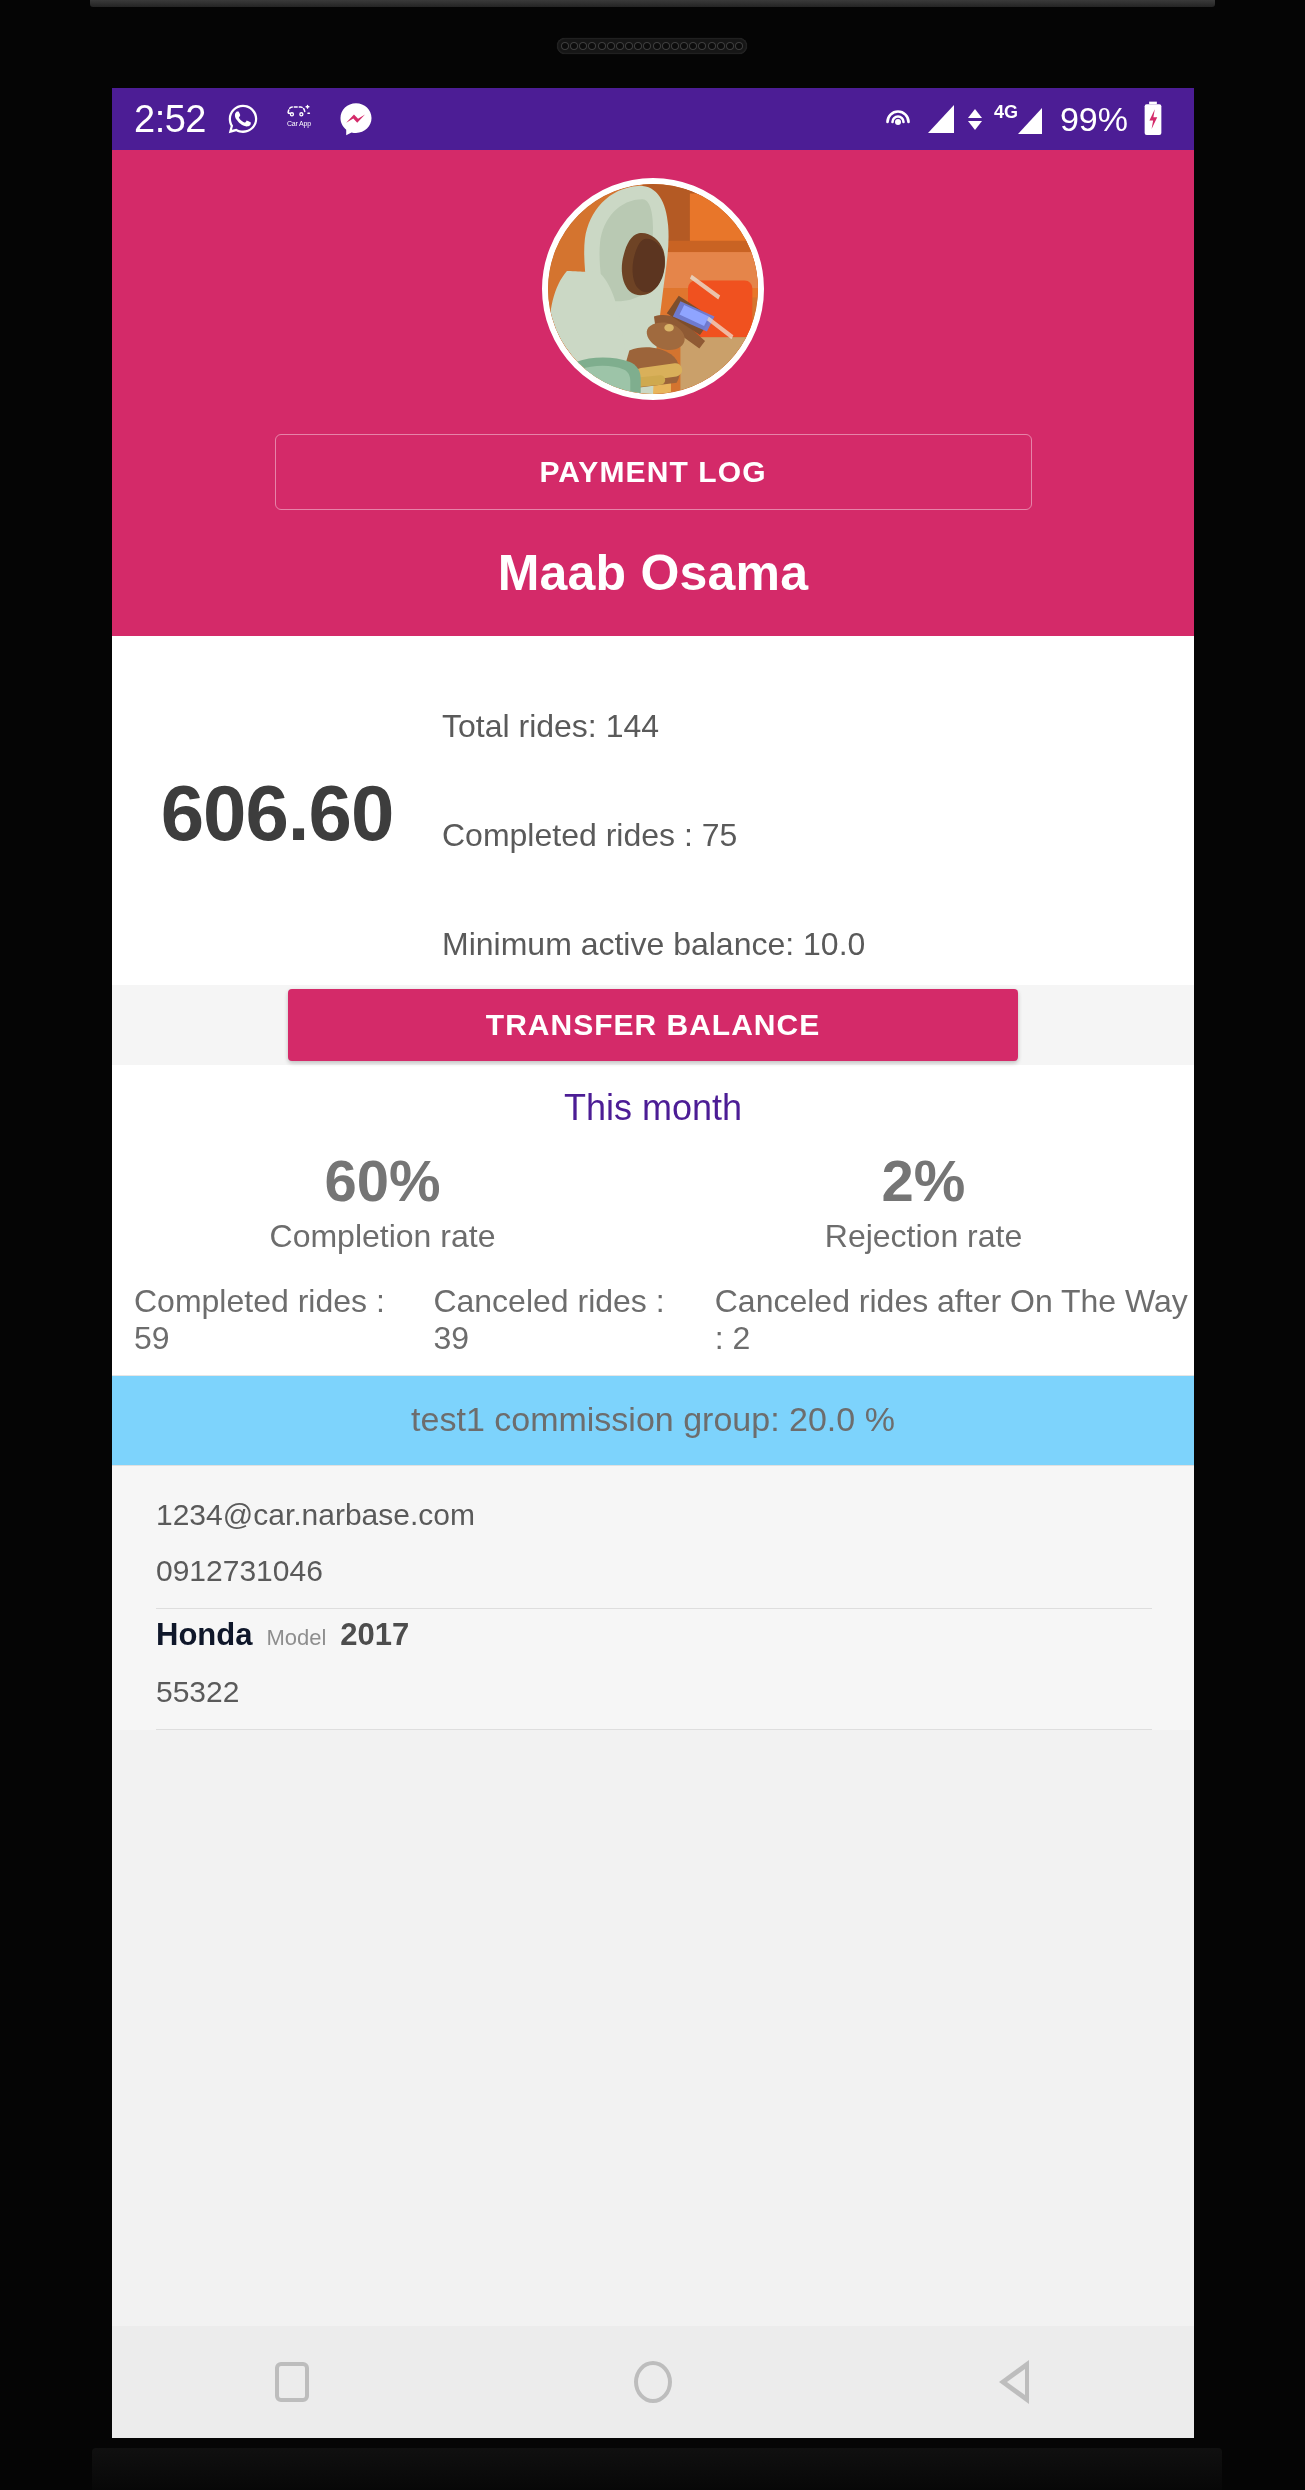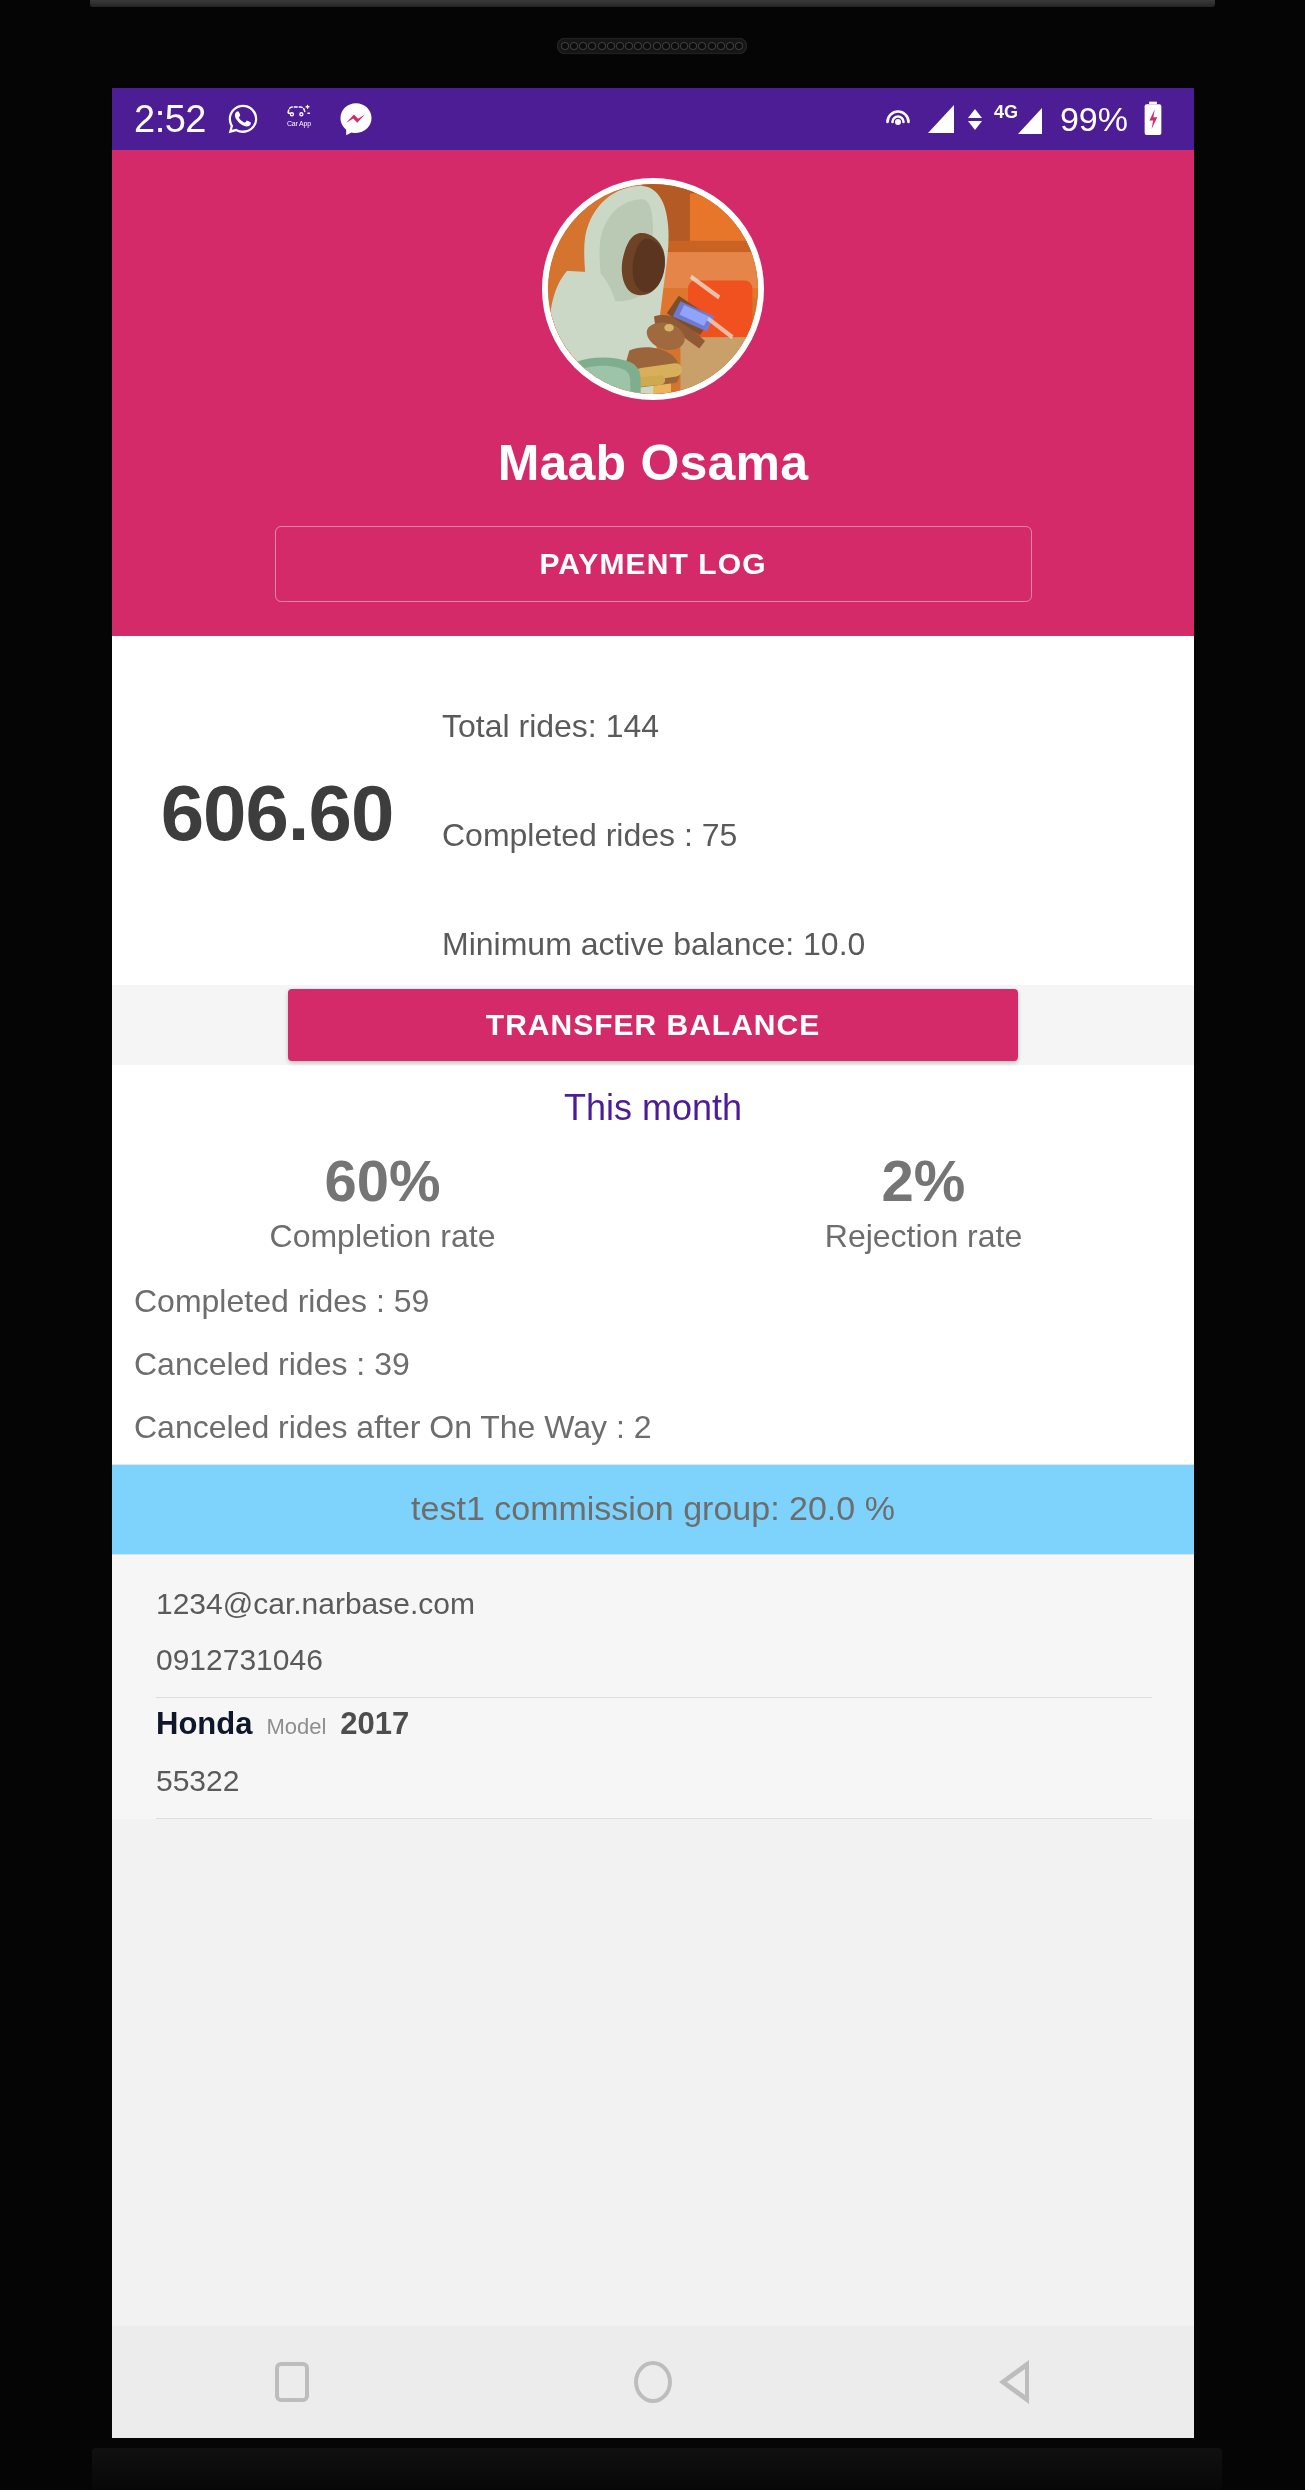--- a/index.html
+++ b/index.html
@@ -148,21 +148,21 @@
 
   
   #month-section { background: #ffffff; padding: 22px 0 18px 0; }
   #month-title {
     text-align: center; font-size: 36px; color: #4c1d95; margin-bottom: 22px;
   }
   #rates-row { display: flex; }
   .rate-col { flex: 1; text-align: center; }
   .rate-value { font-size: 58px; font-weight: 700; color: #757575; line-height: 1.05; }
   .rate-label { font-size: 32px; color: #6d6d6d; margin-top: 6px; }
-  #month-stats { margin-top: 28px; padding-left: 22px; display: flex; flex-direction: column; gap: 26px; }
+  #month-stats { margin-top: 28px; padding-left: 22px; display: flex; flex-direction: row; gap: 26px; }
   #month-stats .stat-line { font-size: 32px; color: #6d6d6d; }
 
   
   #commission-band {
     background: #7dd3fc;
     border-top: 1px solid #e6e6e6; border-bottom: 1px solid #e0e0e0;
     padding: 24px 0 26px 0;
     text-align: center;
   }
   #commission-text { font-size: 34px; color: #6d6d6d; }
@@ -332,23 +332,23 @@
             <rect x="92" y="192" width="50" height="14" rx="7" fill="#d9b05a" transform="rotate(-8 117 199)"></rect>
             <rect x="78" y="204" width="46" height="10" rx="5" fill="#cfa94f" transform="rotate(-6 101 209)"></rect>
             <path d="M30 188c16-6 40-6 56 0 8 3 12 10 12 18v16H22v-18c0-7 2-13 8-16z" fill="#7fae8e"></path>
             <path d="M34 196c14-5 34-5 46 0 5 2 7 7 7 12v14H28v-14c0-5 2-10 6-12z" fill="#9dc4a8"></path>
             <path d="M152 96l30 22-2 4-30-22 2-4z" fill="#e8ded0" opacity="0.8"></path>
             <path d="M170 140l26 20-2 4-26-20 2-4z" fill="#efe6d8" opacity="0.7"></path>
           </g>
         </svg>
       </div>
 
+      <div id="payment-log-button">PAYMENT LOG</div>
+
       <div id="driver-name">Maab Osama</div>
-
-      <div id="payment-log-button">PAYMENT LOG</div>
     </div>
 
     <div id="balance-section">
       <div id="balance-amount">606.60</div>
       <div id="balance-stats">
         <div class="stat-line">Total rides: 144</div>
         <div class="stat-line">Completed rides : 75</div>
         <div class="stat-line">Minimum active balance: 10.0</div>
       </div>
     </div>

